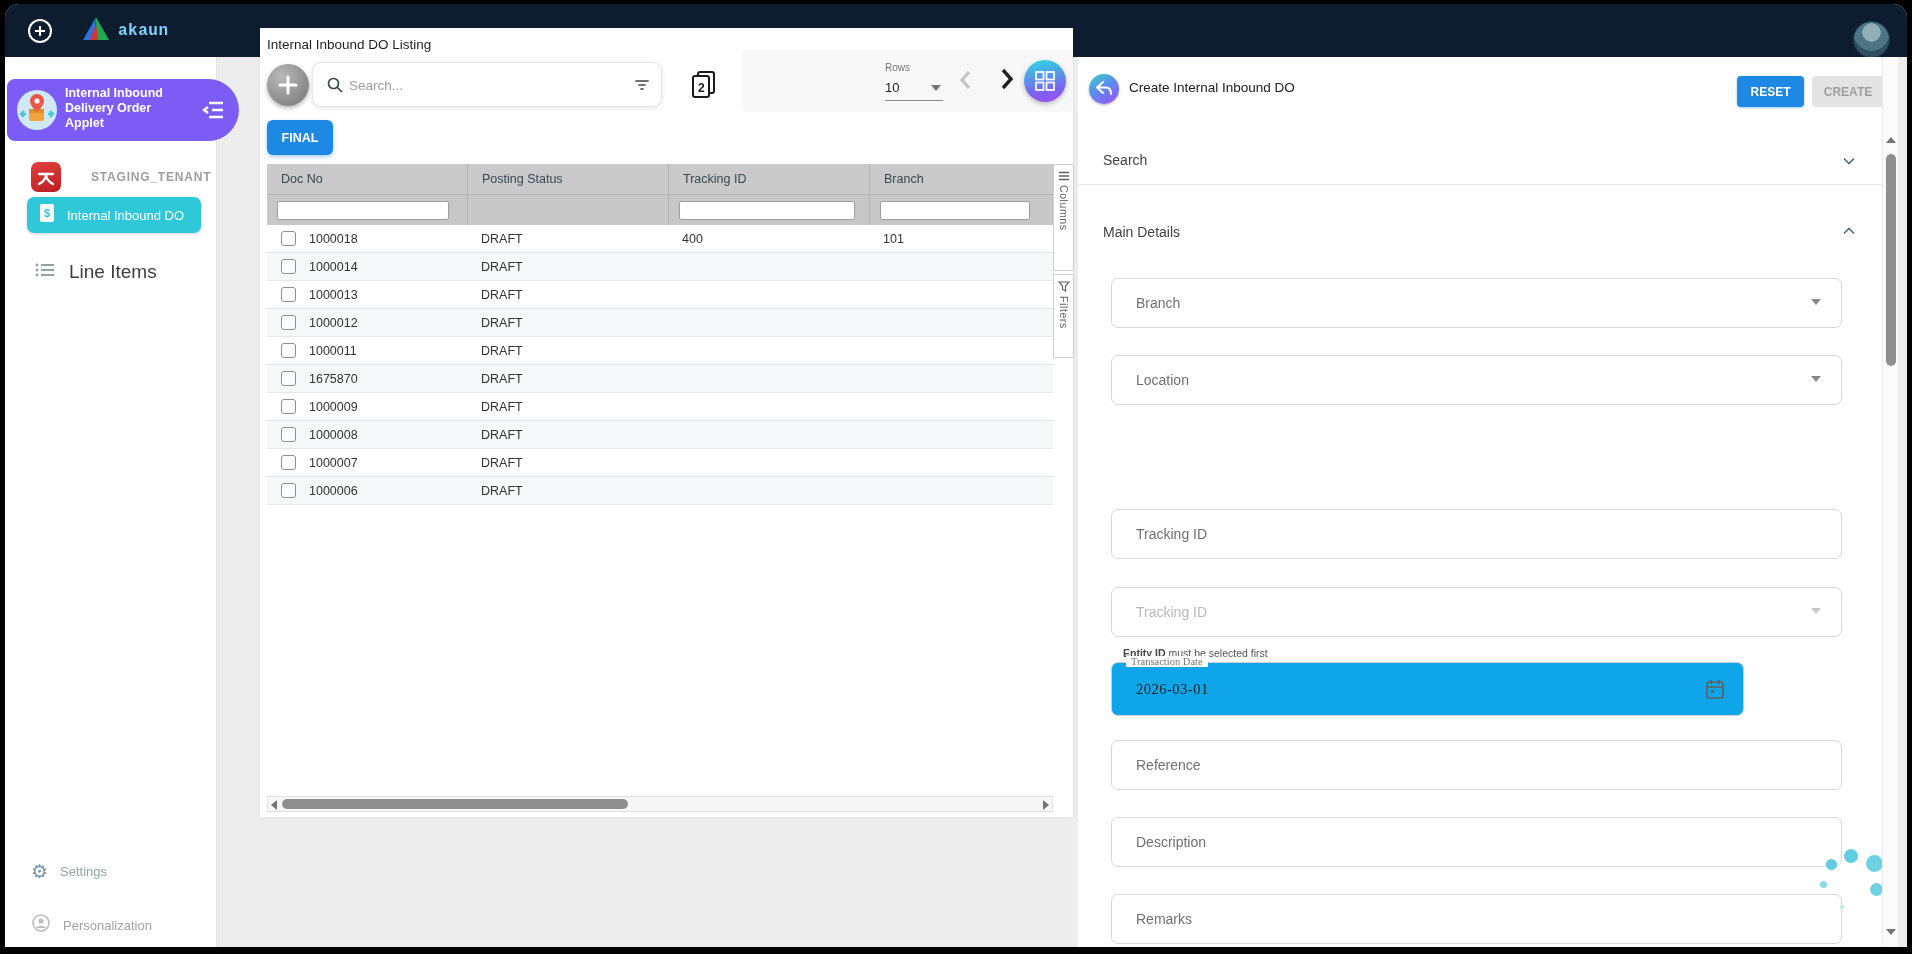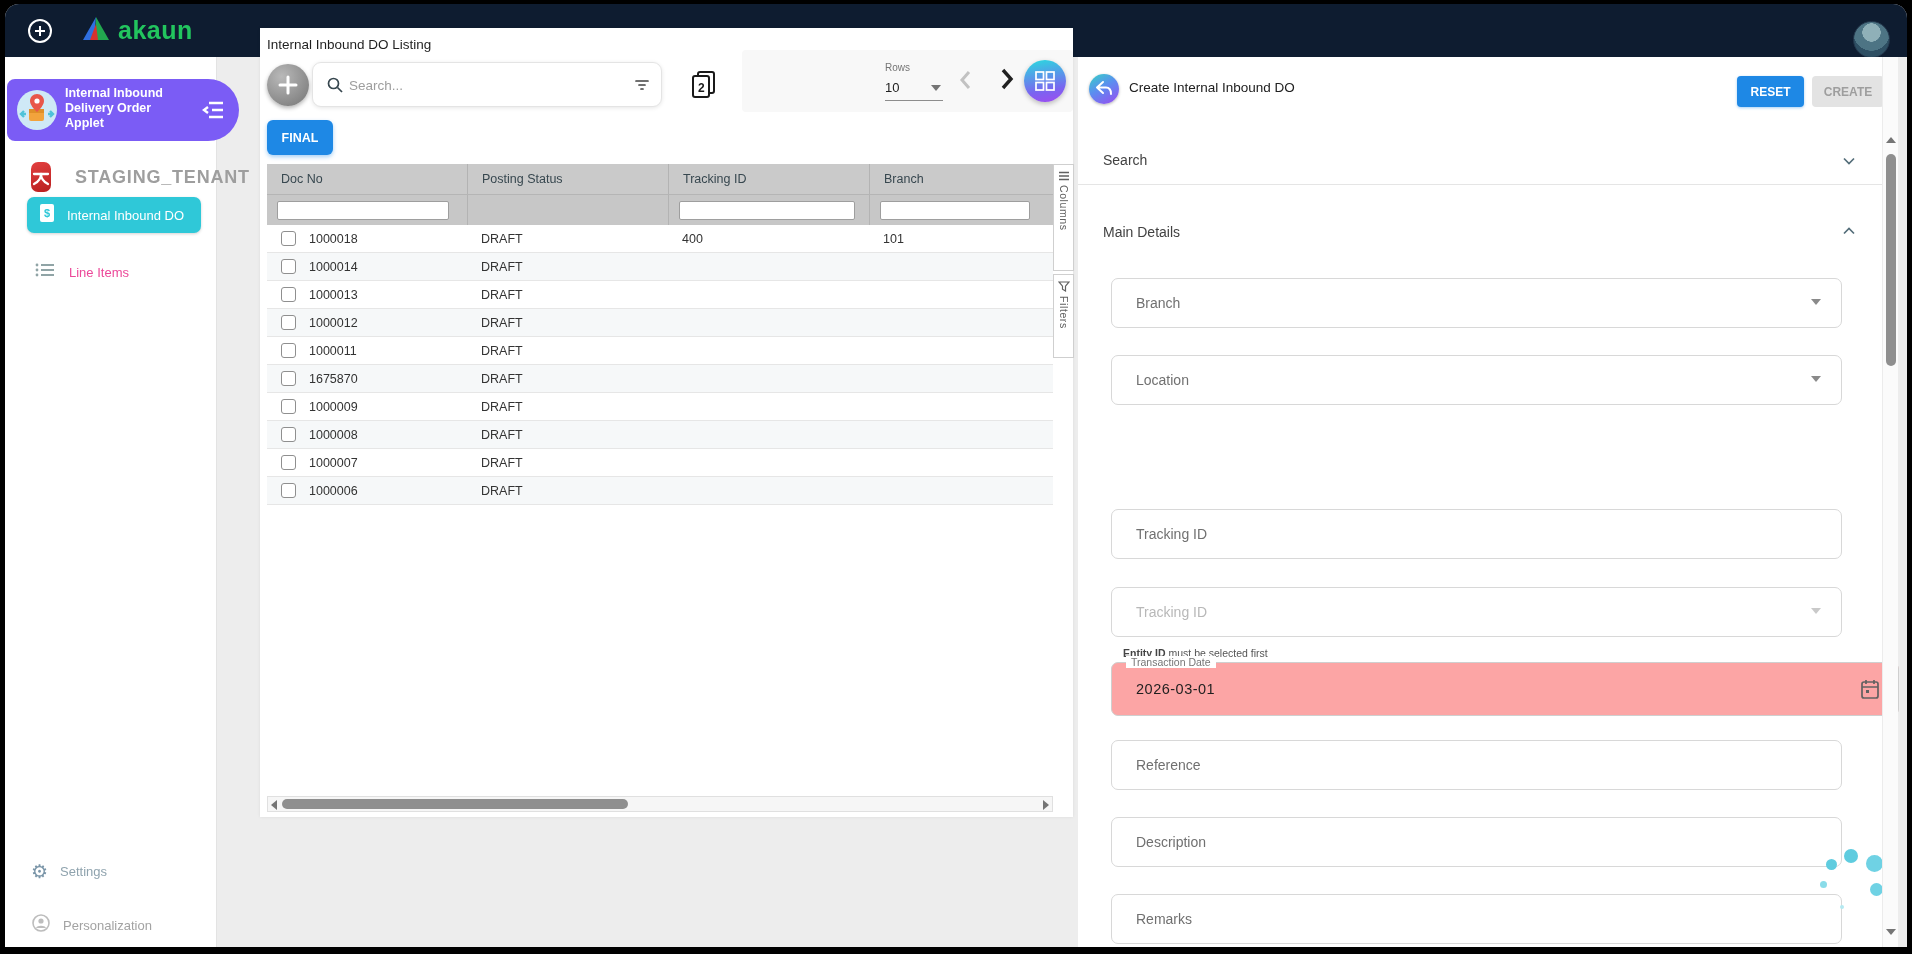--- a/index.html
+++ b/index.html
@@ -3,40 +3,40 @@
 <meta charset="utf-8">
 <style>
   * { margin:0; padding:0; box-sizing:border-box; }
   html,body { width:1912px; height:954px; background:#000; font-family:"Liberation Sans", sans-serif; overflow:hidden; }
   .app { position:absolute; left:5px; top:4px; width:1902px; height:943px; background:#ededed; border-radius:14px 14px 0 0; overflow:hidden; }
 
   
   .navbar { position:absolute; left:0; top:0; width:100%; height:53px; background:#0e1c30; }
   .nav-plus { position:absolute; left:22px; top:14px; width:26px; height:26px; cursor:pointer; }
   .brand { position:absolute; left:76px; top:11px; display:flex; align-items:center; gap:7px; }
-  .brand-text { color:#22c55e; font-size:25px; font-weight:bold; letter-spacing:0.5px; }
+  .brand-text { color:#7dd3fc; font-size:16px; font-weight:bold; letter-spacing:0.5px;font-family:Liberation Mono, monospace; }
   .avatar { position:absolute; left:1848px; top:17px; width:37px; height:37px; border-radius:50%;
             background:radial-gradient(circle at 50% 30%, #8fb0b8 0 30%, #4d7484 31% 60%, #2e4f63 61%); border:1px solid #24384d; }
 
   
   .sidebar { position:absolute; left:0; top:53px; width:212px; height:890px; background:#fff; border-right:1px solid #e3e3e3; }
   .applet-pill { position:absolute; left:2px; top:22px; width:232px; height:62px; background:#7b5cf5; border-radius:8px 31px 31px 8px; z-index:5; }
   .applet-icon { position:absolute; left:10px; top:11px; width:40px; height:40px; border-radius:50%; background:#cfe9f6; }
   .applet-title { position:absolute; left:58px; top:7px; width:128px; color:#fff; font-size:12.5px; font-weight:bold; line-height:1.18; }
   .applet-collapse { position:absolute; left:194px; top:20px; width:24px; height:22px; cursor:pointer; }
   .side-row { position:absolute; left:0; display:flex; align-items:center; cursor:pointer; }
   .tenant-row { top:100px; height:40px; width:212px; }
   .tenant-icon { margin-left:26px; width:30px; height:30px; border-radius:7px; background:linear-gradient(160deg,#e34040,#b81f1f); display:flex; align-items:center; justify-content:center; }
-  .tenant-label { margin-left:24px; color:#9e9e9e; font-size:18px; font-weight:bold; letter-spacing:0.8px; }
+  .tenant-label { margin-left:30px; color:#9e9e9e; font-size:12px; font-weight:bold; letter-spacing:0.8px; }
   .active-row { top:140px; left:22px; width:174px; height:36px; background:#2fc8d8; border-radius:7px; box-shadow:0 1px 3px rgba(0,0,0,0.18); }
   .active-icon { margin-left:12px; }
   .active-label { margin-left:12px; color:#fff; font-size:13px; }
   .lineitems-row { top:200px; height:30px; width:212px; }
   .lineitems-icon { margin-left:30px; }
-  .lineitems-label { margin-left:14px; color:#ec4899; font-size:13px; }
+  .lineitems-label { margin-left:14px; color:#404040; font-size:19px; }
   .settings-row { top:798px; height:32px; width:212px; }
   .settings-icon { margin-left:26px; font-size:19px; color:#7a95a8; line-height:1; }
   .settings-label { margin-left:12px; color:#8fa3ae; font-size:13px; }
   .personal-row { top:852px; height:32px; width:212px; }
   .personal-icon { margin-left:27px; }
   .personal-label { margin-left:13px; color:#a3a3a3; font-size:13px; }
 
   
   .listing { position:absolute; left:255px; top:24px; width:813px; height:789px; background:#fff; box-shadow:0 0 3px rgba(0,0,0,0.08); }
   .listing-title { position:absolute; left:7px; top:9px; font-size:13.5px; color:#1f1f1f; }
@@ -106,21 +106,21 @@
   .sect-chev { position:absolute; left:762px; cursor:pointer; }
   .divider { position:absolute; left:0; top:127px; width:804px; border-top:1px solid #e5e5e5; }
 
   .field { position:absolute; left:33px; width:731px; height:50px; border:1px solid #d8d8d8; border-radius:7px; background:#fff; display:flex; align-items:center; cursor:text; }
   .field-label { margin-left:24px; font-size:14px; color:#707070; }
   .field-caret { position:absolute; right:20px; top:20px; width:0; height:0; border-left:5px solid transparent; border-right:5px solid transparent; border-top:6px solid #8a8a8a; }
   .field.disabled .field-label { color:#b8b8b8; }
   .field.disabled .field-caret { border-top-color:#c9c9c9; }
   .helper { position:absolute; left:45px; top:590px; font-size:10.5px; color:#555; }
   .helper b { font-weight:bold; color:#444; }
-  .date-field { position:absolute; left:33px; top:605px; width:788px; height:54px; border:1px solid #cfcfcf; border-radius:7px; background:#fca5a5; }
+  .date-field { position:absolute; left:33px; top:605px; width:633px; height:54px; border:1px solid #cfcfcf; border-radius:7px; background:#0ea5e9;font-family:Liberation Serif, serif; }
   .date-legend { position:absolute; left:14px; top:-7px; background:#fff; padding:0 5px; font-size:10.5px; color:#757575; }
   .date-value { position:absolute; left:24px; top:18px; font-size:14.5px; color:#1f1f1f; letter-spacing:0.5px; }
   .cal-icon { position:absolute; right:18px; top:15px; cursor:pointer; }
 
   .dots { position:absolute; pointer-events:none; }
   .dot { position:absolute; border-radius:50%; }
 
   
   .vscroll { position:absolute; left:1877px; top:53px; width:16px; height:890px; background:#fbfbfb; border-left:1px solid #ececec; }
   .vthumb { position:absolute; left:3px; top:97px; width:10px; height:212px; background:#8f8f8f; border-radius:5px; cursor:grab; }

